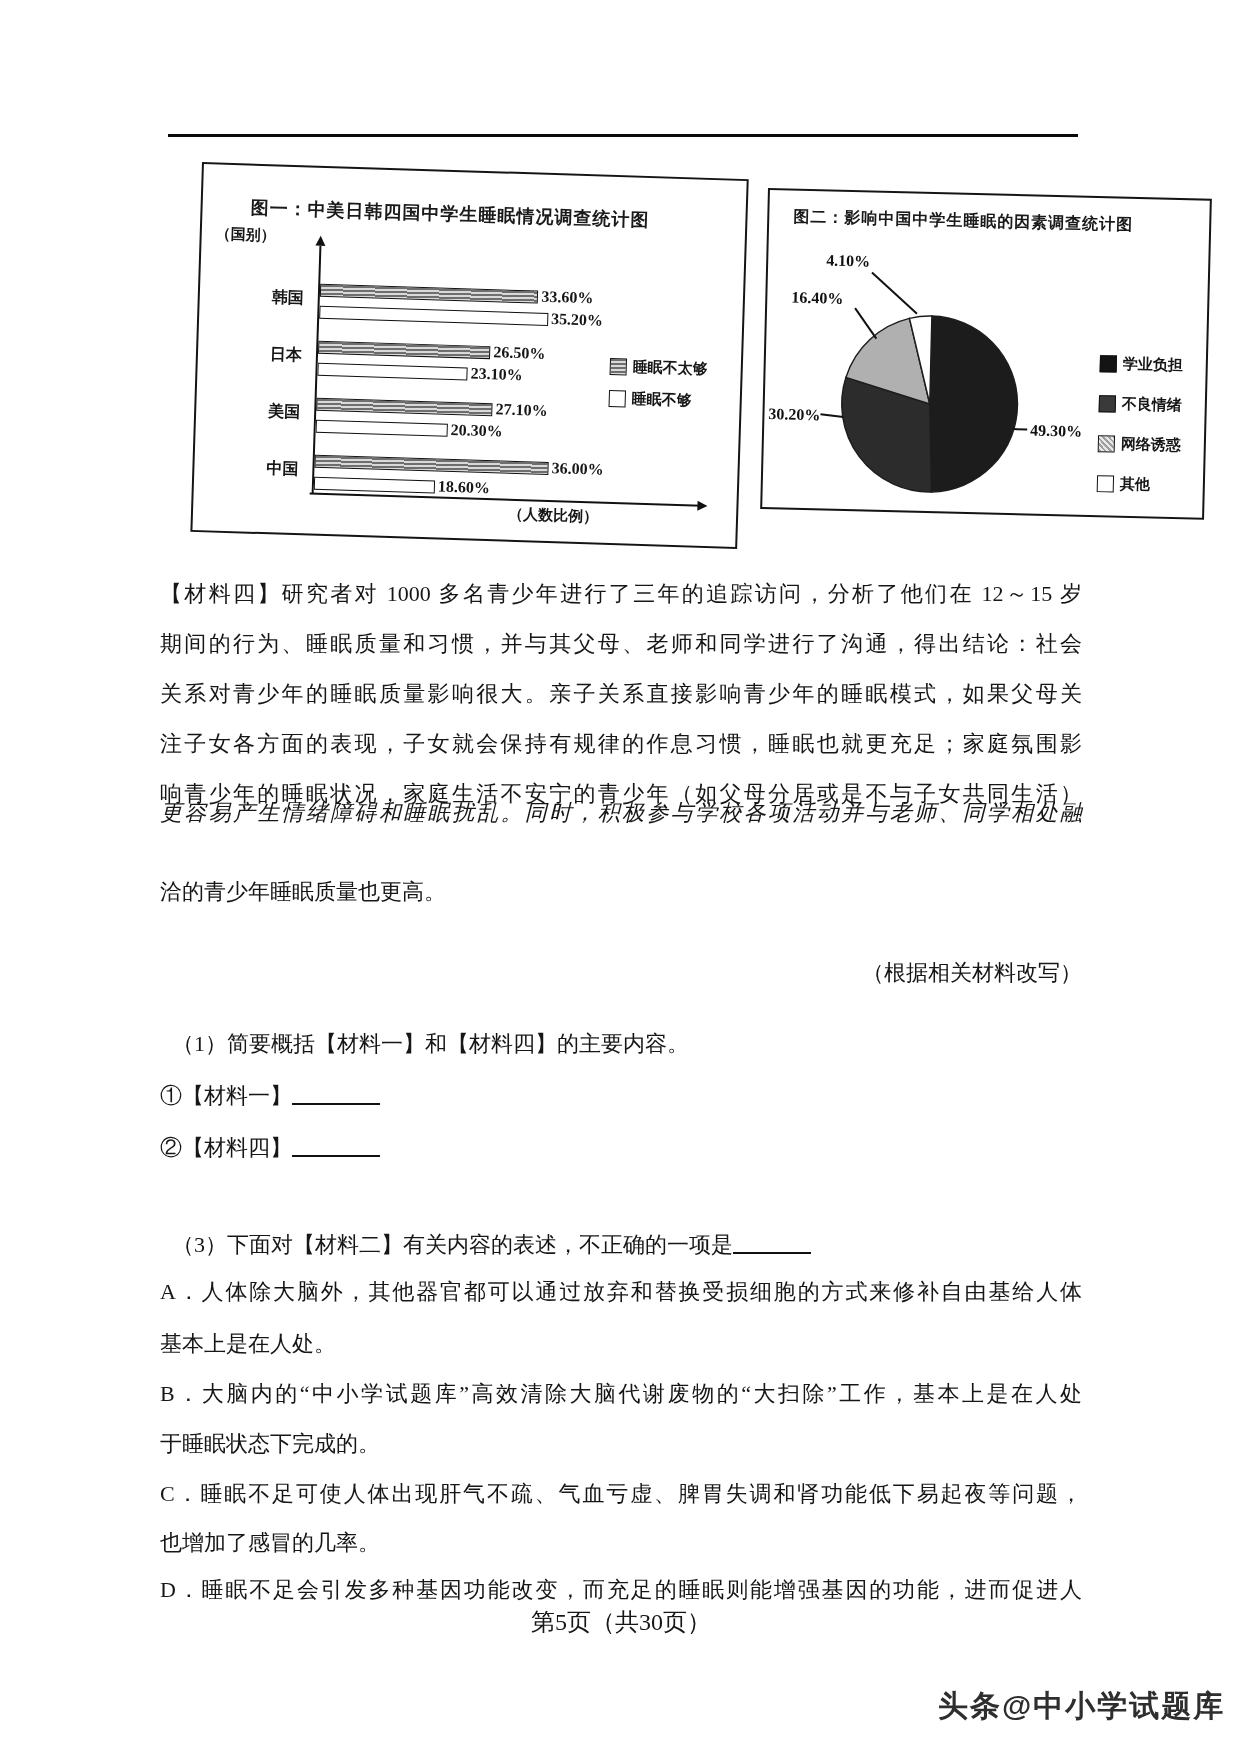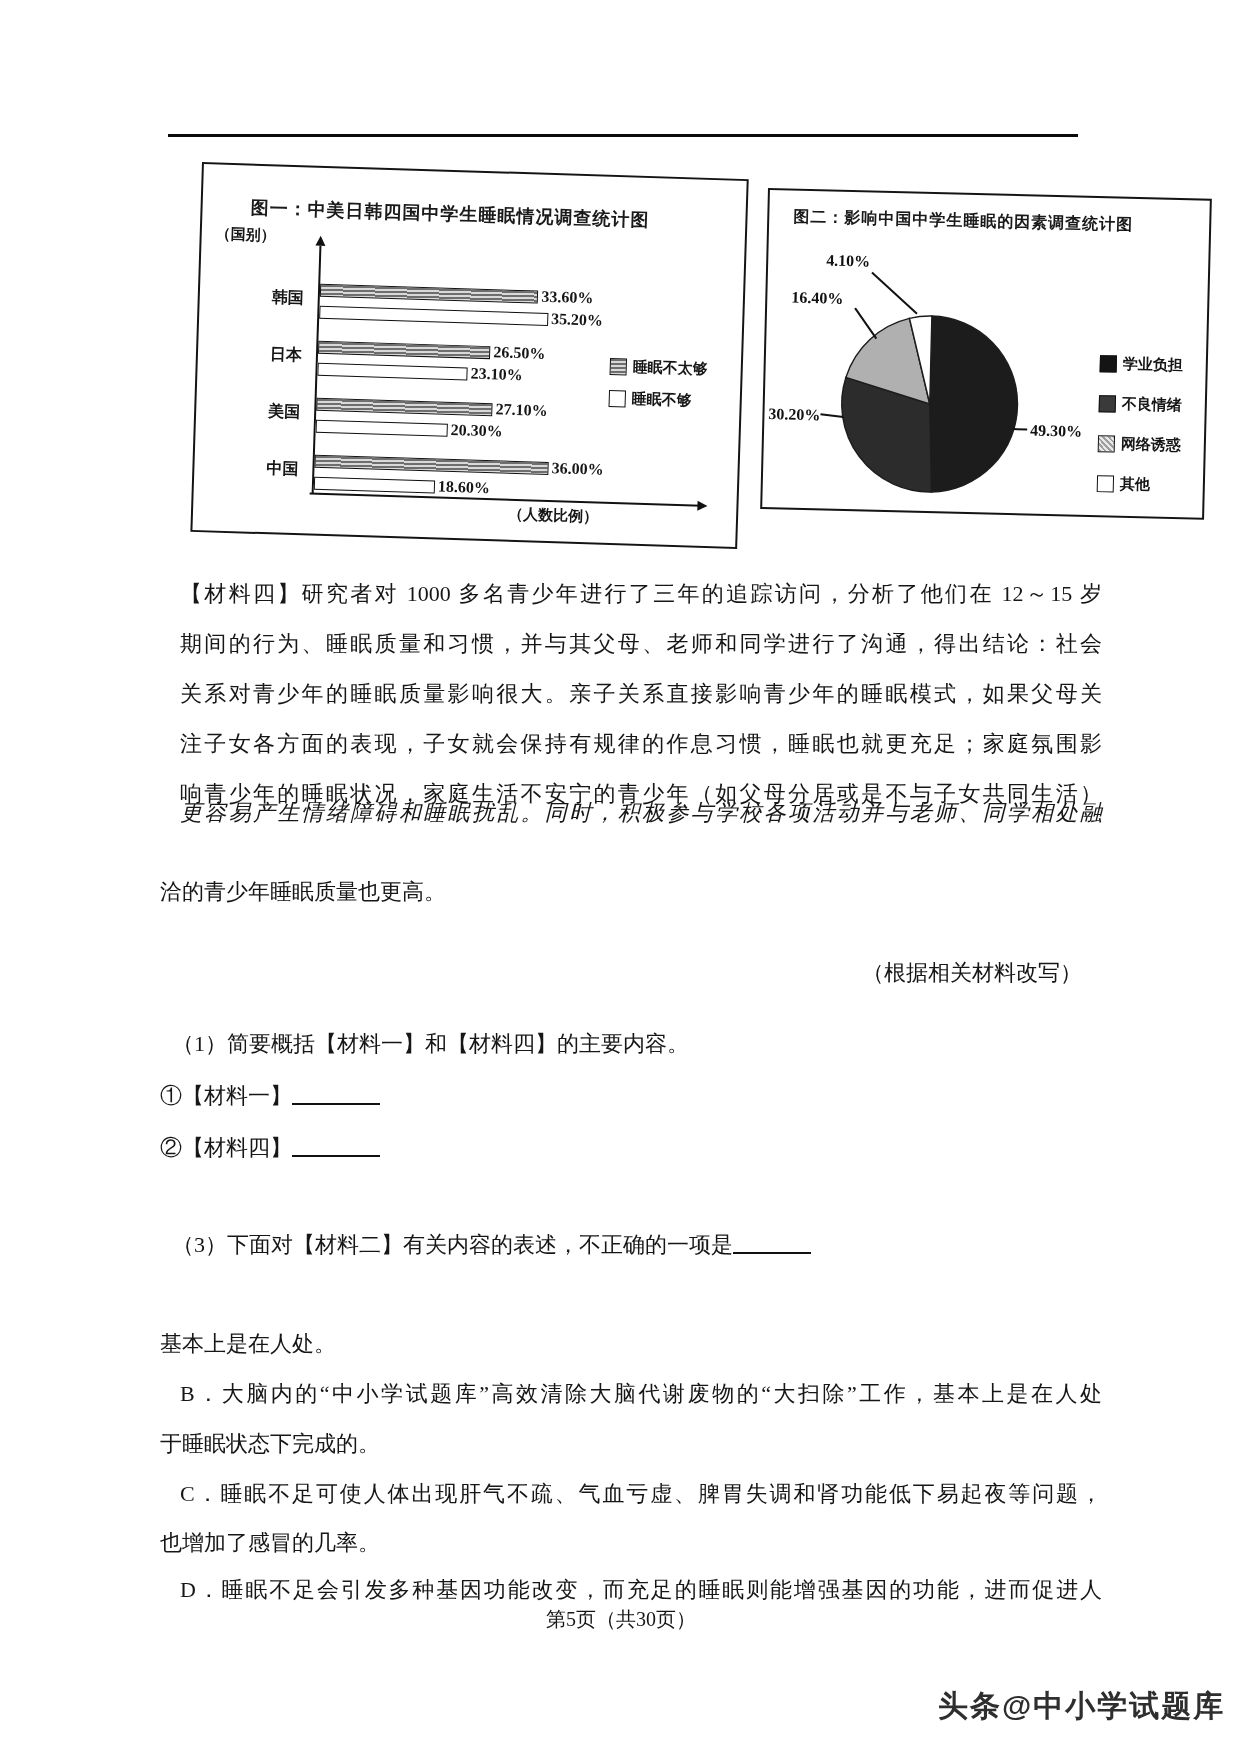--- a/index.html
+++ b/index.html
@@ -48,26 +48,26 @@
   .swatch.s-white{background:#fff;}
   .legend-label{font-size:15px;font-weight:bold;white-space:nowrap;}
 
   .pie-svg{position:absolute;left:0;top:0;}
   .pie-pct{font-size:16px;font-weight:bold;fill:#111;
            font-family:"Liberation Serif","DejaVu Serif",serif;}
 
   
   .textcol{position:absolute;left:160px;top:0;width:922px;height:1754px;font-size:22px;}
   .tl{position:absolute;left:0;width:922px;height:32px;line-height:32px;white-space:nowrap;}
-  .tl.just{white-space:normal;text-align:justify;text-align-last:justify;margin-left:20px;}
+  .tl.just{white-space:normal;text-align:justify;text-align-last:justify;}
   .tl.right{text-align:right;margin-top:32px;}
   .tl.indent{padding-left:12px;width:910px;}
   .blank{display:inline-block;width:88px;height:22px;border-bottom:2px solid #111;vertical-align:-2px;}
 
-  .footer{position:absolute;left:160px;top:1606px;width:922px;text-align:center;font-size:20px;}
+  .footer{position:absolute;left:160px;top:1606px;width:922px;text-align:center;font-size:24px;}
 
   .watermark{position:absolute;left:905px;top:1686px;font-family:"Liberation Sans","DejaVu Sans",sans-serif;
              font-size:30px;font-weight:bold;letter-spacing:2px;color:#2e2e2e;
              text-shadow:1.5px 1.5px 0 #fff,-1.5px -1.5px 0 #fff,1.5px -1.5px 0 #fff,-1.5px 1.5px 0 #fff;margin-left:33px;}
 </style>
 </head>
 <body>
 
 <div class="page">
 
@@ -209,20 +209,21 @@
     </div>
     <div class="tl" style="top:1132px;">
       <span>②【材料四】</span><span class="blank"></span>
     </div>
 
 
     <div class="tl indent" style="top:1229px;">
       <span>（3）下面对【材料二】有关内容的表述，不正确的一项是</span><span class="blank" style="width:78px;"></span>
     </div>
 
+    <div class="tl just" style="top:1276px;">A．人体除大脑外，其他器官都可以通过放弃和替换受损细胞的方式来修补自由基给人体</div>
     <div class="tl" style="top:1328px;">基本上是在人处。</div>
     <div class="tl just" style="top:1378px;">B．大脑内的“中小学试题库”高效清除大脑代谢废物的“大扫除”工作，基本上是在人处</div>
     <div class="tl" style="top:1428px;">于睡眠状态下完成的。</div>
     <div class="tl just" style="top:1478px;">C．睡眠不足可使人体出现肝气不疏、气血亏虚、脾胃失调和肾功能低下易起夜等问题，</div>
     <div class="tl" style="top:1527px;">也增加了感冒的几率。</div>
     <div class="tl just" style="top:1574px;">D．睡眠不足会引发多种基因功能改变，而充足的睡眠则能增强基因的功能，进而促进人</div>
   </div>
 
   <div class="footer">第5页（共30页）</div>
 

